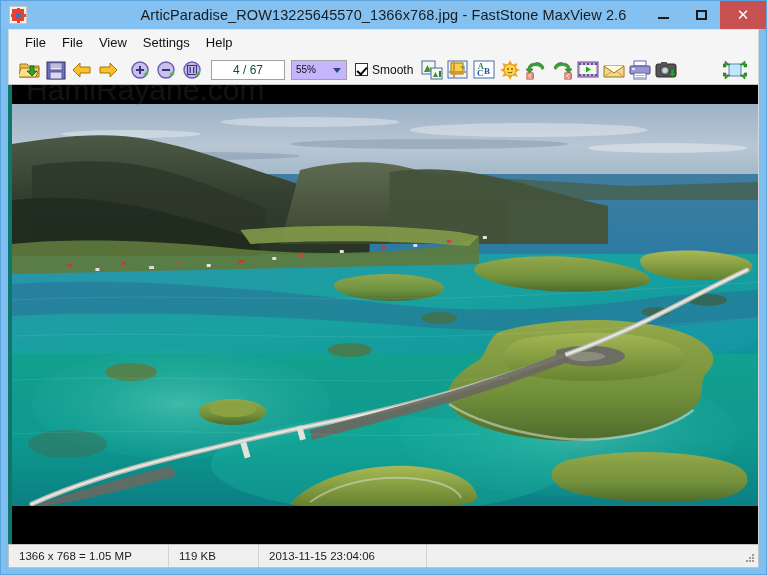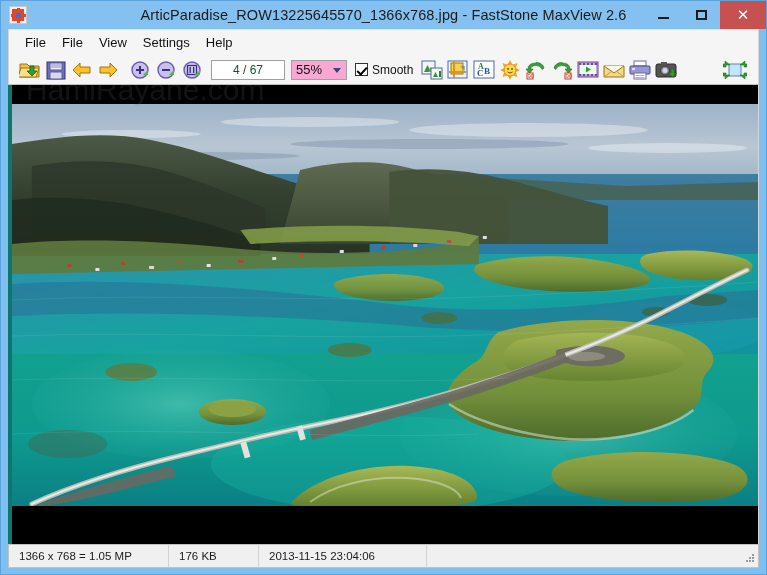--- a/index.html
+++ b/index.html
@@ -123,24 +123,24 @@
     width: 74px; height: 20px;
     background: #ffffff;
     border: 1px solid #a0a0a0;
     display: flex; align-items: center; justify-content: center;
     font-size: 12px; color: #14532d;
     margin-left: 6px;
     flex: 0 0 auto;
   }
   .zoom-box {
     width: 56px; height: 20px;
-    background: #f9a8d4;
+    background: #c4b5fd;
     border: 1px solid #a0a0a0;
     display: flex; align-items: center;
-    font-size: 13px; color: #111;
+    font-size: 10px; color: #111;
     margin-left: 6px;
     padding-left: 4px;
     position: relative;
     flex: 0 0 auto;
   }
   .zoom-arrow {
     position: absolute;
     right: 5px; top: 7px;
     width: 0; height: 0;
     border-left: 4px solid transparent;
@@ -632,21 +632,21 @@
         </g>
 
         <rect x="0" y="0" width="751" height="402" fill="none"></rect>
       </svg>
     </div>
     <div id="watermark2">HamiRayane.com</div>
   </div>
 
   <div id="statusbar">
     <div class="sb-cell c1">1366 x 768 = 1.05 MP</div>
-    <div class="sb-cell c2">176 KB</div>
+    <div class="sb-cell c2">119 KB</div>
     <div class="sb-cell c3">2013-11-15 23:04:06</div>
     <div id="grip">
       <i style="left:7px;top:0;"></i>
       <i style="left:4px;top:3px;"></i>
         <i style="left:7px;top:3px;"></i>
       <i style="left:1px;top:6px;"></i>
         <i style="left:4px;top:6px;"></i>
         <i style="left:7px;top:6px;"></i>
     </div>
   </div>

